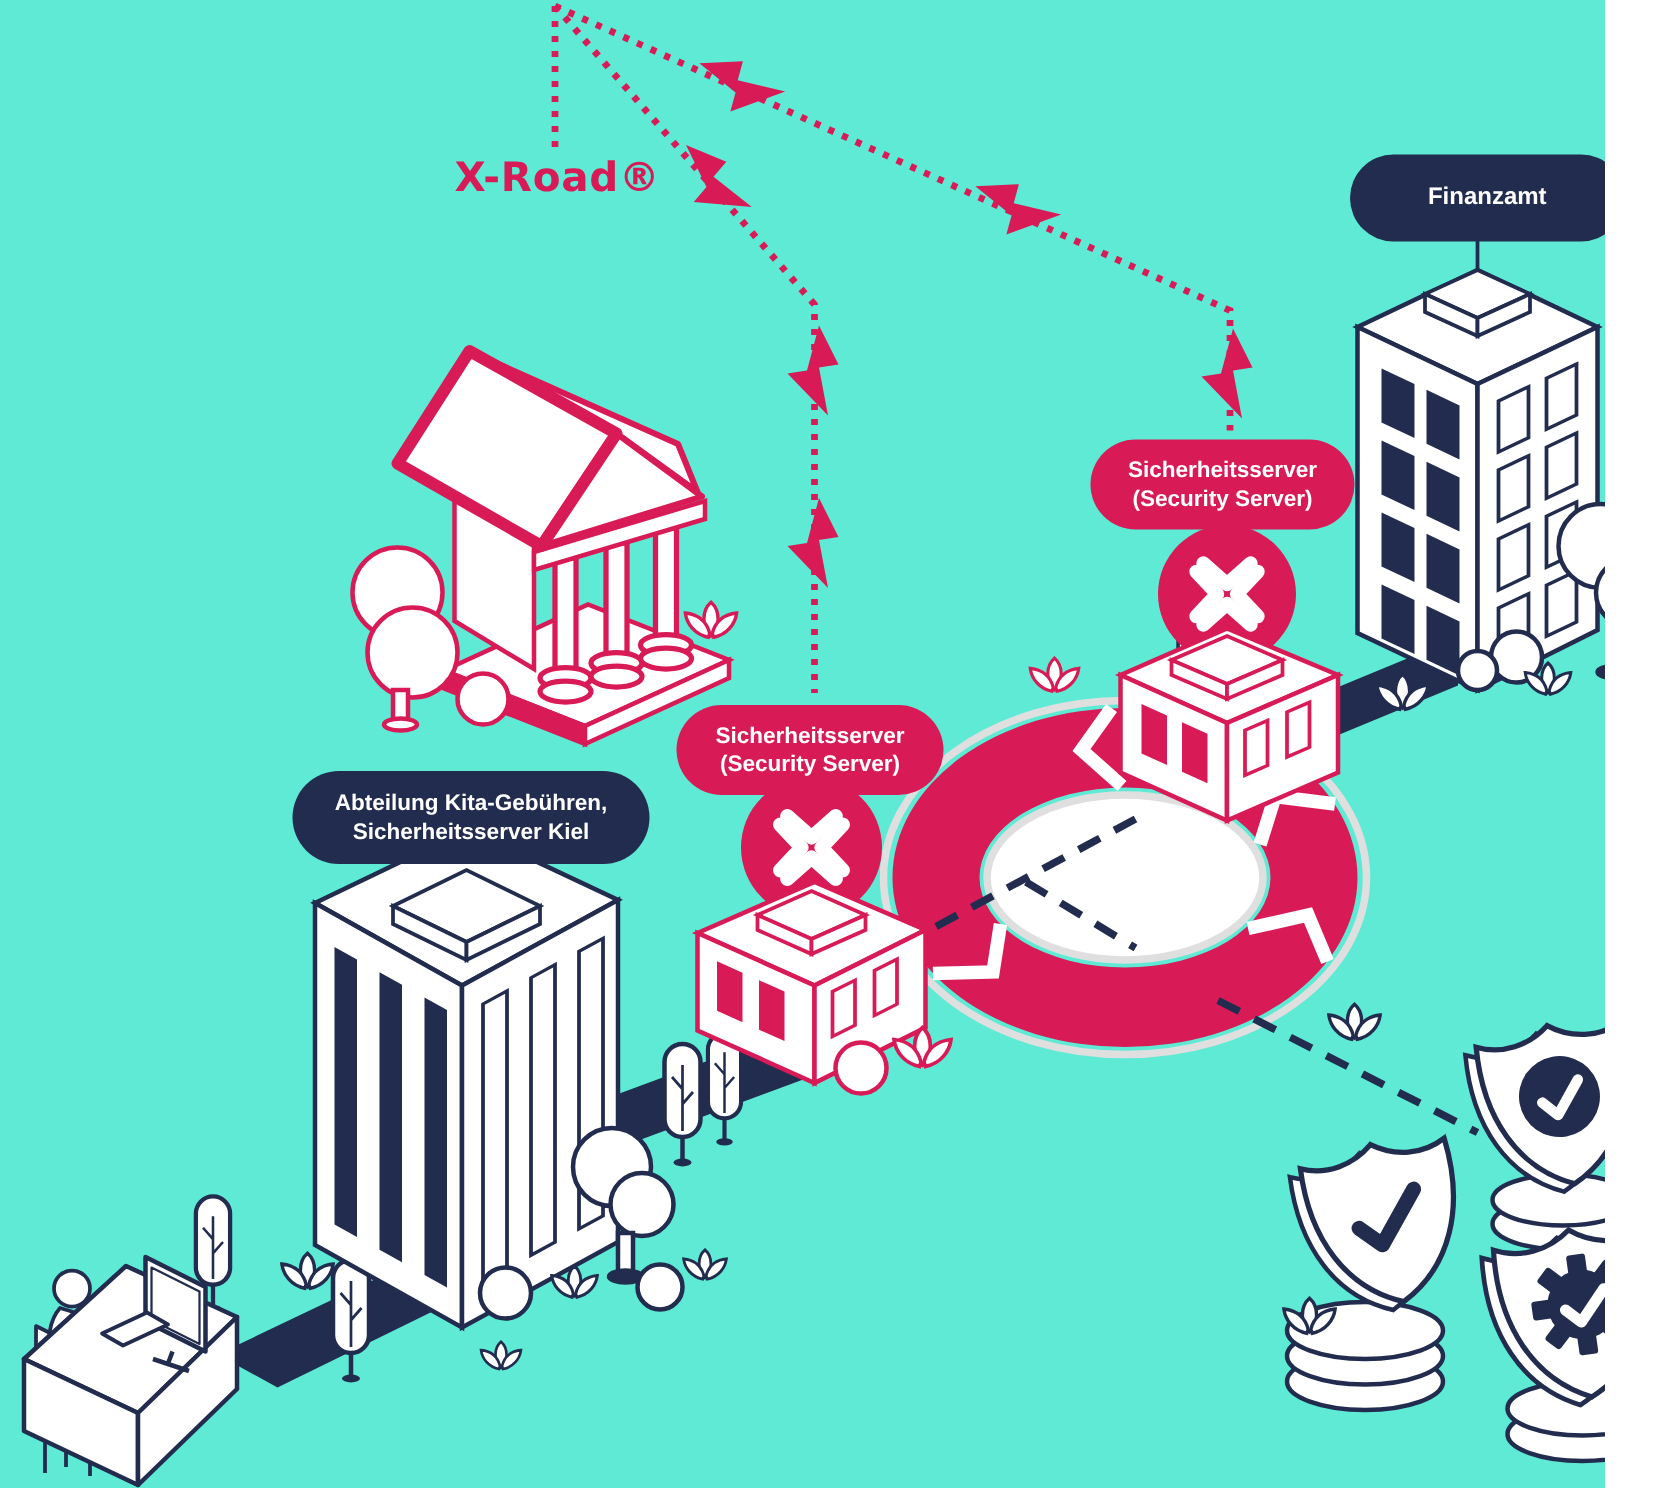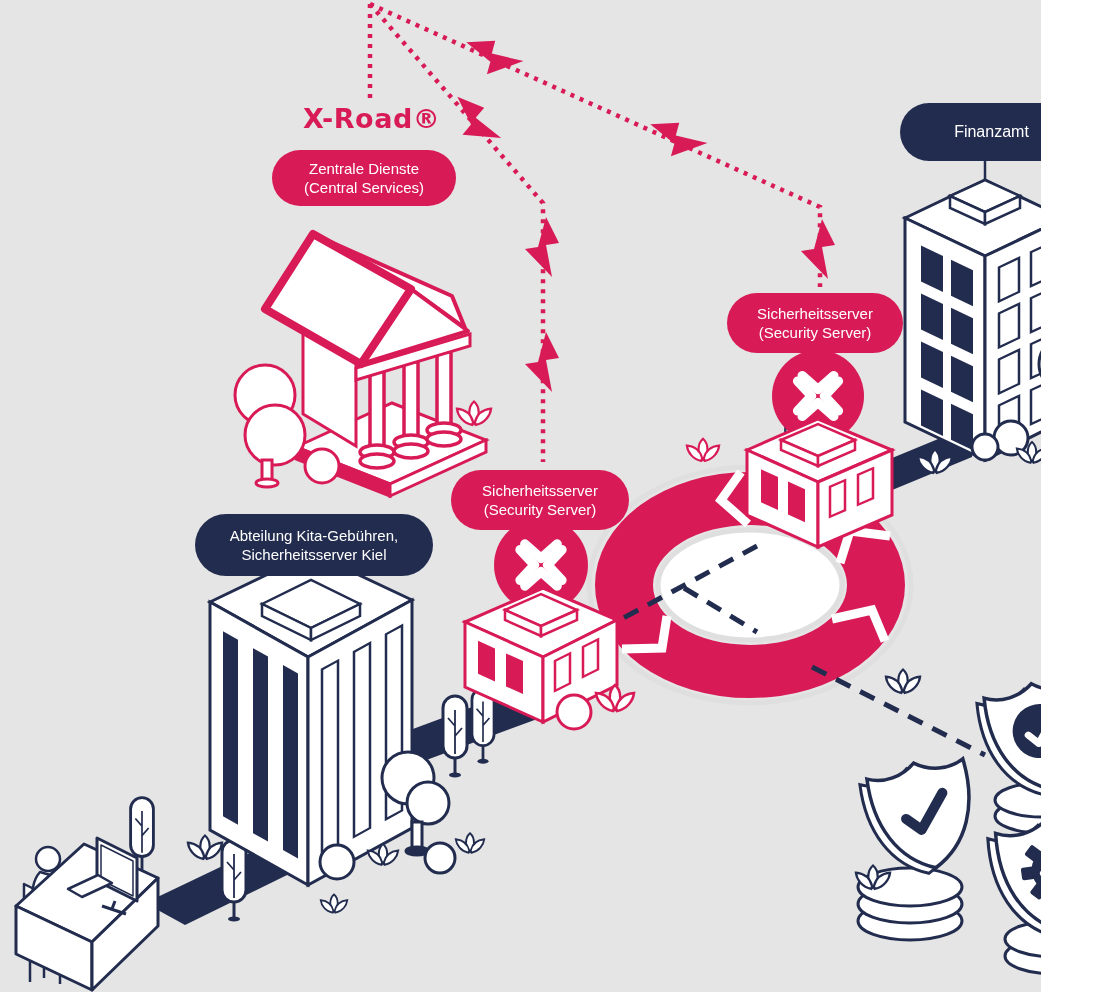--- a/index.html
+++ b/index.html
@@ -1,20 +1,20 @@
 <!DOCTYPE html>
 <html><head>
 <meta charset="utf-8">
 <style>
   html,body{margin:0;padding:0;background:#fff;}
-  #canvas{position:relative;width:1041px;height:992px;background:#e5e5e5;overflow:hidden;
-          font-family:"Liberation Sans",sans-serif;}
+  #canvas{position:relative;width:1041px;height:992px;background:#5eead4;overflow:hidden;
+          font-family:"Liberation Sans",sans-serif;padding-left:29px;}
   #art{position:absolute;left:0;top:0;}
   .badge{position:absolute;display:flex;flex-direction:column;align-items:center;justify-content:center;
-         color:#fff;font-weight:normal;text-align:right;border-radius:32px;line-height:1.27;z-index:5;}
+         color:#fff;font-weight:bold;text-align:right;border-radius:32px;line-height:1.27;z-index:5;}
   .badge span{display:block;white-space:nowrap;}
   .pink{background:#d81b56;}
   .navy{background:#222c4e;}
   .fs15{font-size:15px;}
   .fs16{font-size:16px;}
   #xroad-title{position:absolute;left:303px;top:103px;color:#d81b56;font-weight:bold;
                font-size:27px;letter-spacing:.5px;z-index:5;font-family:"DejaVu Sans",sans-serif;}
 </style>
 </head>
 <body>
@@ -328,24 +328,20 @@
       <path d="M97,838 L137,858 L137,901 L97,881 Z" stroke-width="3"></path>
       <path d="M101,845 L133,861 L133,896 L101,880 Z" stroke-width="1.5"></path>
       <path d="M115,901 L112,909 M102,906 L126,914" stroke-width="3" fill="none"></path>
     </g>
     <path d="M68,889 L98,875 L112,883 L82,897 Z"></path>
   </g>
 </svg>
 
 <div id="xroad-title">X-Road®</div>
 
-<div class="badge pink fs15" style="left:272px;top:150px;width:184px;height:56px;">
-  <span>Zentrale Dienste</span>
-  <span>(Central Services)</span>
-</div>
 
 <div class="badge navy fs16" style="left:900px;top:103px;width:183px;height:58px;">
   <span>Finanzamt</span>
 </div>
 
 <div class="badge pink fs15" style="left:727px;top:293px;width:176px;height:60px;">
   <span>Sicherheitsserver</span>
   <span>(Security Server)</span>
 </div>
 

